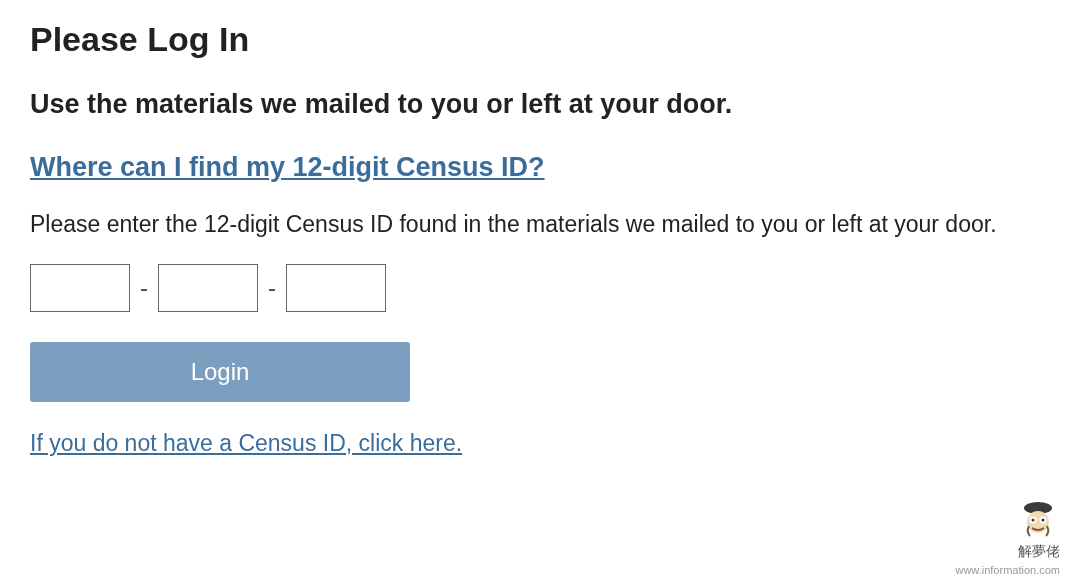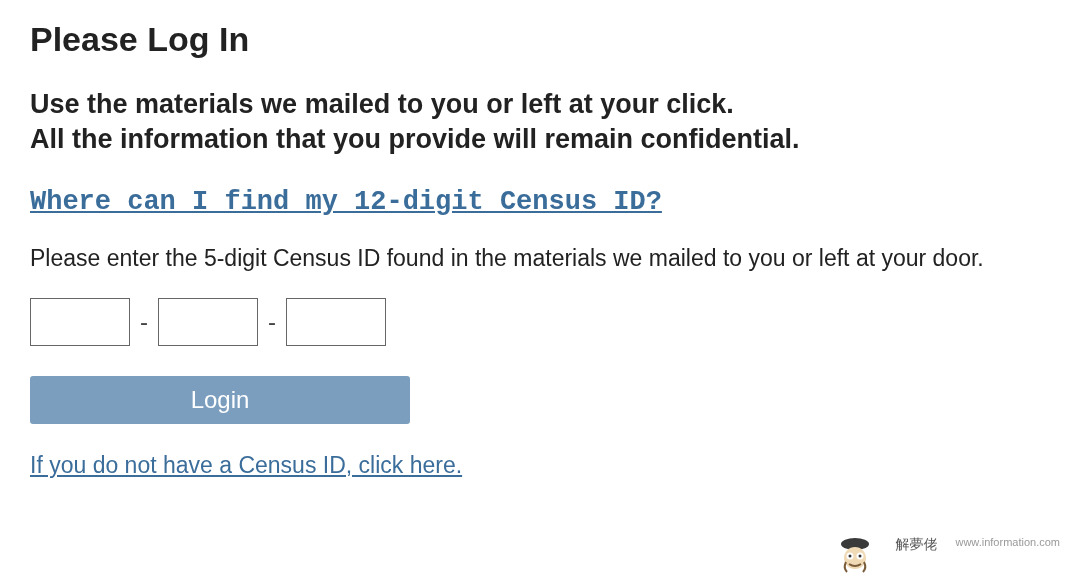--- a/index.html
+++ b/index.html
@@ -28,21 +28,20 @@
       line-height: 1.3;
       margin-bottom: 30px;
     }
     .help-link {
       display: inline-block;
       font-size: 27px;
       font-weight: 700;
       color: #3b6d9b;
       text-decoration: underline;
       margin-bottom: 26px;
-      font-family: Liberation Mono, monospace;
     }
     .instruction {
       font-size: 23px;
       font-weight: 500;
       color: #222222;
       line-height: 1.35;
       margin-bottom: 24px;
     }
     .id-input-row {
       display: flex;
@@ -59,21 +58,21 @@
       background: #ffffff;
     }
     .separator {
       font-size: 24px;
       color: #444444;
       font-weight: 500;
     }
     .login-button {
       display: block;
       width: 380px;
-      height: 48px;
+      height: 60px;
       background: #7b9ebf;
       color: #ffffff;
       font-size: 24px;
       font-weight: 500;
       border: none;
       border-radius: 3px;
       cursor: pointer;
       margin-bottom: 28px;
     }
     .no-id-link {
@@ -81,23 +80,23 @@
       font-size: 23px;
       font-weight: 400;
       color: #3b6d9b;
       text-decoration: underline;
     }
     .watermark {
       position: absolute;
       right: 20px;
       bottom: 12px;
       display: flex;
-      flex-direction: row;
-      align-items: flex-start;
-      gap: 18px;
+      flex-direction: column;
+      align-items: flex-end;
+      gap: 3px;
     }
     .wm-icon {
       width: 44px;
       height: 40px;
     }
     .wm-text {
       font-size: 11px;
       color: #999999;
       font-family: Arial, sans-serif;
     }
@@ -108,27 +107,26 @@
     }
   </style>
 </head>
 <body>
 
 
 
 <h1 class="page-title">Please Log In</h1>
 
 <div class="intro-text">
-  <div>Use the materials we mailed to you or left at your click.</div>
-  <div>All the information that you provide will remain confidential.</div>
+  <div>Use the materials we mailed to you or left at your door.</div>
 </div>
 
 <a href="#" class="help-link">Where can I find my 12-digit Census ID?</a>
 
-<p class="instruction">Please enter the 5-digit Census ID found in the materials we mailed to you or left at your door.</p>
+<p class="instruction">Please enter the 12-digit Census ID found in the materials we mailed to you or left at your door.</p>
 
 <div class="id-input-row">
   <input type="text" class="id-segment" style="">
   <span class="separator">-</span>
   <input type="text" class="id-segment" style="">
   <span class="separator">-</span>
   <input type="text" class="id-segment" style="">
 </div>
 
 <button class="login-button">Login</button>

